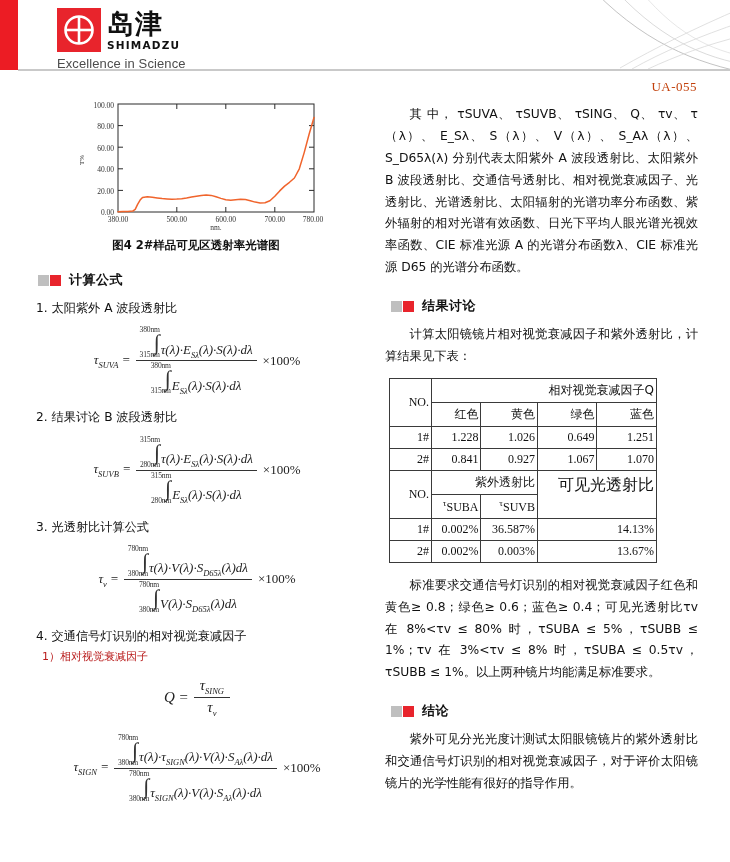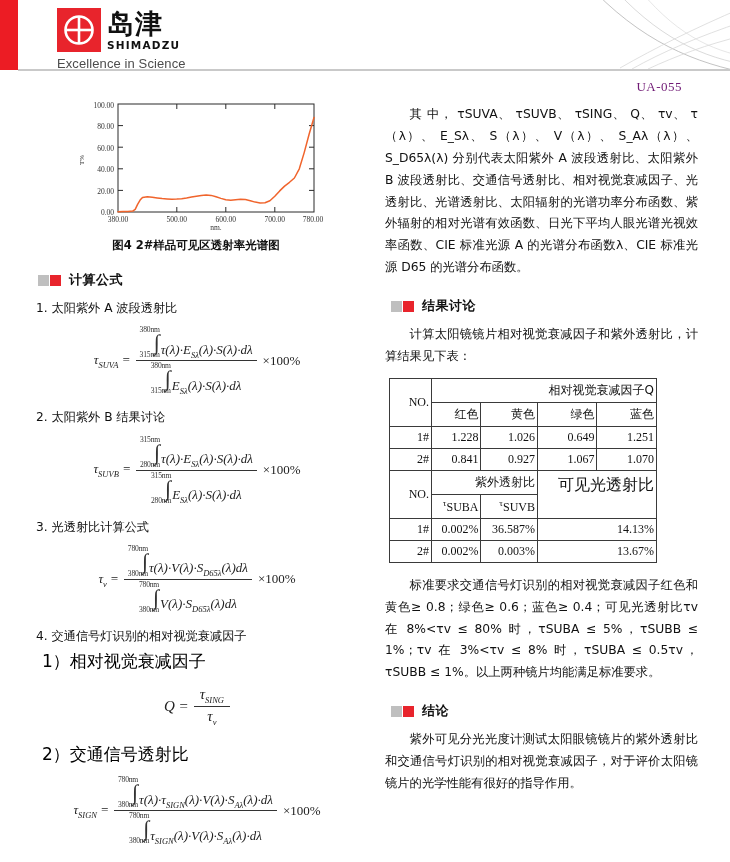--- a/index.html
+++ b/index.html
@@ -43,23 +43,23 @@
     color: #111; margin-top: 1px;
   }
   .tagline {
     font-family: "Liberation Sans", sans-serif;
     font-size: 13px; color: #4c4c4c; margin-top: 4px; letter-spacing: .1px;
   }
   .deco { position: absolute; right: 0; top: 0; width: 250px; height: 70px; }
 
   
   .page-code {
-    position: absolute; right: 48px; top: 79px;
+    position: absolute; right: 33px; top: 79px;
     font-family: "Liberation Serif", serif; font-size: 13px;
-    letter-spacing: .5px; color: #701a75;
+    letter-spacing: .5px; color: #c2410c;
   }
 
   
   .col-left { position: absolute; left: 32px; top: 96px; width: 330px; }
   .col-right { position: absolute; left: 385px; top: 104px; width: 313px; }
 
   
   .figure { width: 300px; margin: 0 0 0 28px; }
   .chart-box { position: relative; width: 272px; height: 140px; }
   .chart-box svg { display: block; }
@@ -79,21 +79,21 @@
     letter-spacing: .5px;
   }
 
   
   .numbered {
     font-family: "DejaVu Sans", sans-serif;
     font-size: 12.2px; color: #111; margin: 10px 0 4px 4px; line-height: 1.5;
   }
   .sub-numbered {
     font-family: "DejaVu Sans", sans-serif;
-    font-size: 17px; color: #000000; margin: 3px 0 4px 10px; line-height: 1.5;
+    font-size: 11px; color: #b91c1c; margin: 3px 0 4px 10px; line-height: 1.5;
   }
   .para {
     font-family: "DejaVu Sans", sans-serif;
     font-size: 12.3px; line-height: 1.78; color: #111;
     text-align: justify; text-justify: inter-character;
     margin: 0 0 9px 0;
   }
   .para.indent { text-indent: 2em; }
 
   
@@ -287,21 +287,21 @@
           </span>
           <span class="mexp"><i>E<sub>Sλ</sub></i>(λ)·<i>S</i>(λ)·<i>d</i>λ</span>
         </span>
       </span>
       <span class="rhs">×100%</span>
     </div>
   </div>
 
   <div class="numbered">
     <span>2.</span>
-    <span>太阳紫外 B 结果讨论</span>
+    <span>结果讨论 B 波段透射比</span>
   </div>
   <div class="eq">
     <div class="eq-inner">
       <span class="lhs">
         <span>τ</span><sub>SUVB</sub> =
       </span>
       <span class="frac">
         <span class="num">
           <span class="intg">
             <span class="lim">315nm</span>
@@ -373,21 +373,20 @@
         <span class="bar"></span>
         <span class="den">
           <span class="mexp">
             <span>τ</span><sub>v</sub>
           </span>
         </span>
       </span>
     </div>
   </div>
 
-  <div class="sub-numbered">2）交通信号透射比</div>
 
   <div class="eq">
     <div class="eq-inner">
       <span class="lhs">
         <span>τ</span><sub>SIGN</sub> =
       </span>
       <span class="frac">
         <span class="num">
           <span class="intg">
             <span class="lim">780nm</span>

